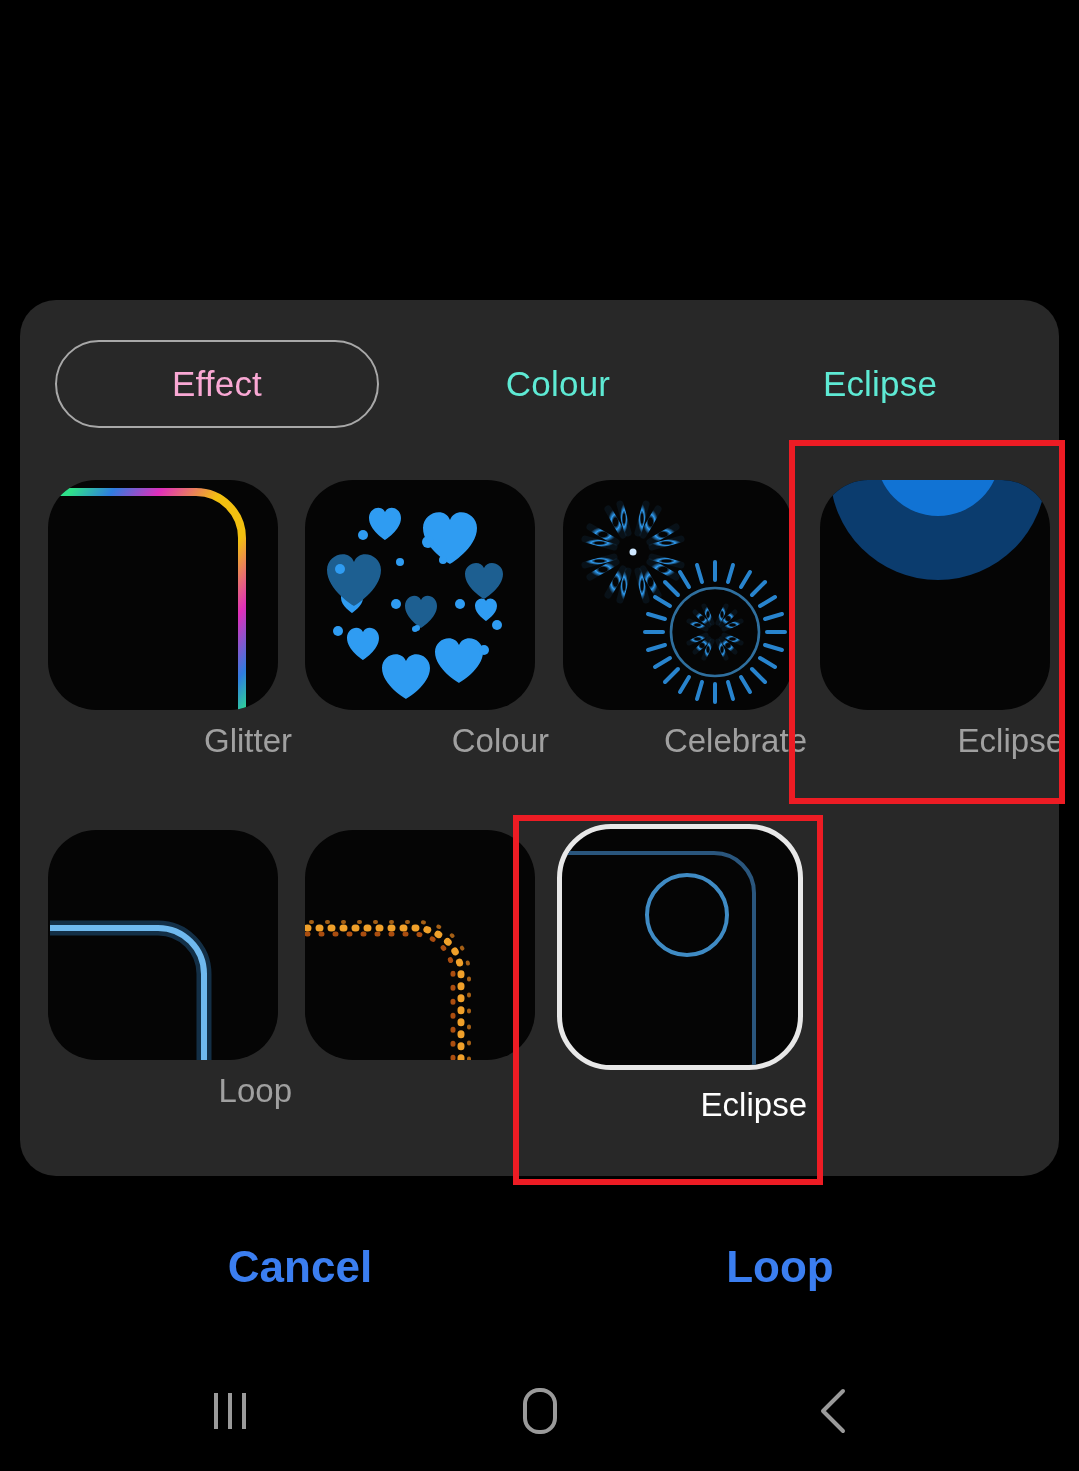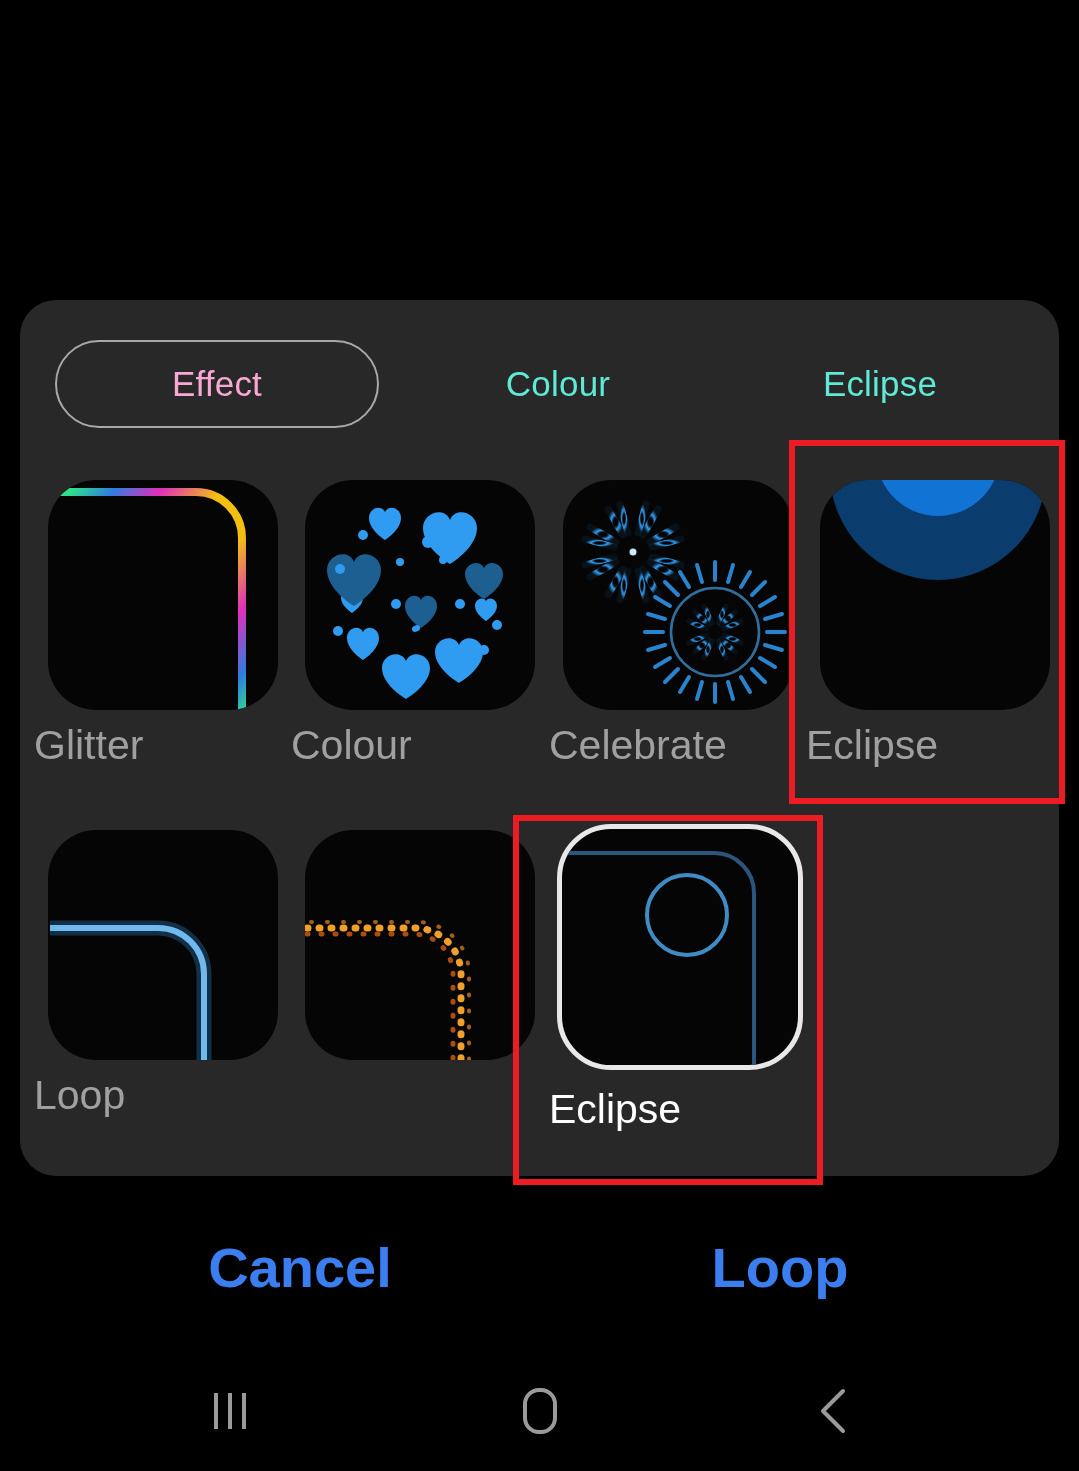--- a/index.html
+++ b/index.html
@@ -98,22 +98,22 @@
     height: 236px;
     border: 5px solid #e8e8e8;
     border-radius: 54px;
     box-sizing: content-box;
   }
   .cell-label {
     position: absolute;
     left: 0;
     top: 242px;
     width: 258px;
-    text-align: left;
-    font-size: 41px;
+    text-align: right;
+    font-size: 33px;
     color: #a0a0a0;
     user-select: none;
   }
   .cell.selected .cell-label {
     top: 256px;
     color: #ffffff;
   }
 
   
   .art { position: absolute; left: 0; top: 0; width: 100%; height: 100%; }
@@ -126,21 +126,21 @@
     width: 1079px;
     height: 110px;
   }
   .action-btn {
     position: absolute;
     top: 0;
     height: 110px;
     display: flex;
     align-items: center;
     justify-content: center;
-    font-size: 56px;
+    font-size: 44px;
     font-weight: bold;
     color: #3b7ef0;
     user-select: none;
   }
   #btn-cancel { left: 150px; width: 300px; }
   #btn-done   { left: 630px; width: 300px; }
 
   
   #navbar {
     position: absolute;

